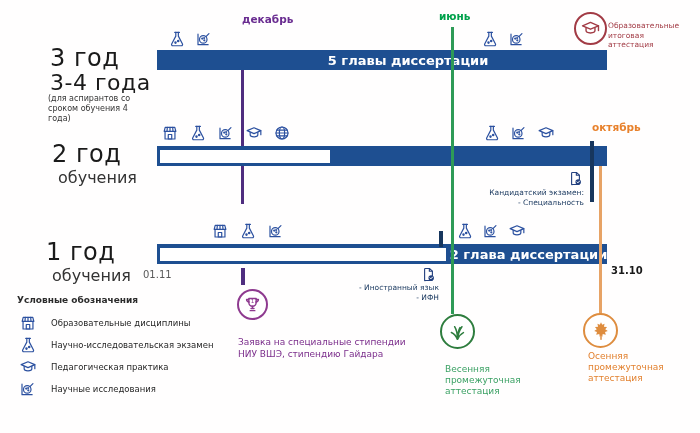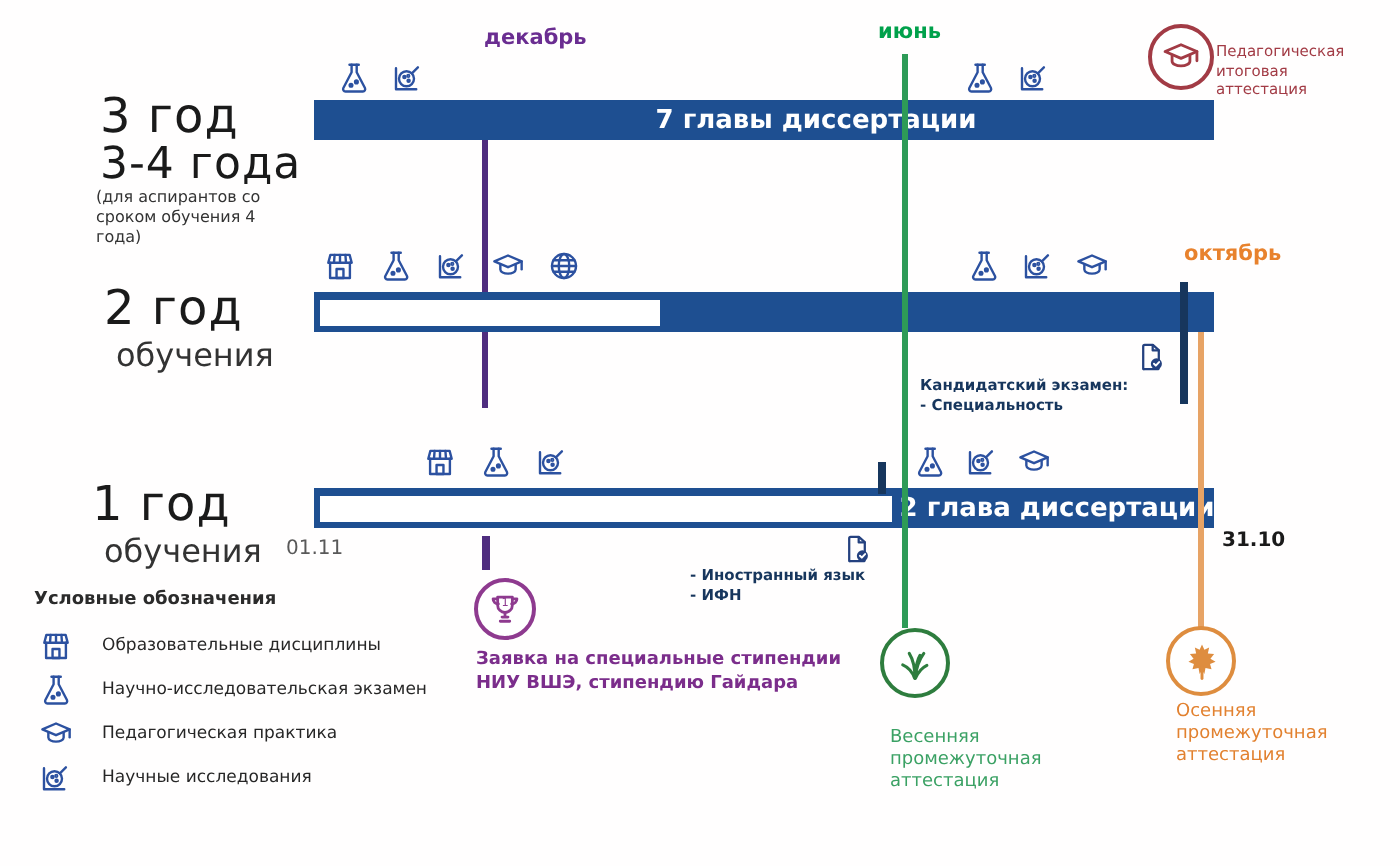--- a/index.html
+++ b/index.html
@@ -44,26 +44,26 @@
   .badge.red{color:#A23B45;width:33px;height:33px;}
   .badge.trophy{color:#8E3A8F;width:31px;height:31px;}
   .badge.green{color:#2E7D3E;width:35px;height:35px;}
   .badge.orange{color:#DE8D3F;width:35px;height:35px;}
   .badge.red .icon{width:21px;height:21px;}
   .badge.trophy .icon{width:21px;height:21px;}
   .badge.green .icon{width:23px;height:23px;}
   .badge.orange .icon{width:22px;height:22px;}
   
   .ann{font-size:7.5px;line-height:9.5px;z-index:5;}
-  .ann.right{font-weight:bold;}
+  .ann.right{text-align:right;}
   .ann.navy{color:#17365D;}
   .ann.red{color:#A23B45;}
   .ann.green{color:#3BA164;font-size:9px;line-height:11px;}
   .ann.orange{color:#E2812F;font-size:9px;line-height:11px;}
-  .ann.stipend{color:#7B2D8B;font-size:9px;line-height:12px;font-weight:bold;}
+  .ann.stipend{color:#7B2D8B;font-size:9px;line-height:12px;font-weight:normal;margin-top:12px;}
   .date{font-size:10px;z-index:5;}
   .date.start{color:#595959;}
   .date.end{color:#1a1a1a;font-weight:bold;}
   
   .legend-title{font-size:9px;font-weight:bold;color:#2b2b2b;}
   .legend-item{display:flex;align-items:center;gap:14px;height:20px;}
   .legend-item .label{font-size:8.5px;color:#262626;}
 </style>
 </head>
 <body>
@@ -118,21 +118,21 @@
           <path d="M4 5.5v14h13.5"></path>
           <circle cx="11" cy="12.5" r="5"></circle>
           <path d="M14.6 8.9 18.6 4.9"></path>
           <circle cx="9.6" cy="11.4" r=".7"></circle>
           <circle cx="12.4" cy="13.8" r=".7"></circle>
           <circle cx="12.2" cy="10.6" r=".6"></circle>
         </svg>
       </span>
     </div>
   <div class="abs bar" style="top:50px;"></div>
-  <div class="abs bar-label" style="left:157px;width:450px;top:50px;padding-left:52px;box-sizing:border-box;">7 главы диссертации</div>
+  <div class="abs bar-label" style="left:157px;width:450px;top:50px;padding-left:52px;box-sizing:border-box;">5 главы диссертации</div>
 
   <div class="abs year-title" style="left:52px;top:140px;">2 год</div>
   <div class="abs year-sub" style="left:58px;top:168px;">обучения</div>
   <div class="abs icon-group" style="left:161px;top:124px;gap:10px;">
       <span class="icon">
         <svg viewBox="0 0 24 24" fill="none" stroke="currentColor" stroke-width="1.6" stroke-linecap="round" stroke-linejoin="round">
           <path d="M4.2 9.8 5.6 4.6h12.8l1.4 5.2Z"></path>
           <path d="M8.4 4.6 8 9.8M12 4.6v5.2M15.6 4.6l.4 5.2"></path>
           <path d="M5.4 9.8V20h13.2V9.8"></path>
           <rect x="9.7" y="14" width="4.6" height="6"></rect>
@@ -268,21 +268,21 @@
   <div class="abs badge red" style="left:574px;top:12px;">
     <span class="icon">
         <svg viewBox="0 0 24 24" fill="none" stroke="currentColor" stroke-width="1.6" stroke-linecap="round" stroke-linejoin="round">
           <path d="M12 5 2.9 8.9 12 12.8l9.1-3.9L12 5Z"></path>
           <path d="M6.9 11v3.4c0 1.5 2.3 2.7 5.1 2.7s5.1-1.2 5.1-2.7V11"></path>
           <path d="M21.1 8.9v5.3"></path>
         </svg>
       </span>
   </div>
   <div class="abs ann red" style="left:608px;top:21px;">
-    <div>Педагогическая</div>
+    <div>Образовательные</div>
     <div>итоговая</div>
     <div>аттестация</div>
   </div>
 
   <div class="abs doc icon" style="left:567px;top:169px;">
       <svg viewBox="0 0 24 24" fill="none" stroke="currentColor" stroke-width="1.6" stroke-linecap="round" stroke-linejoin="round">
         <path d="M6.5 20.5V4.5a1 1 0 0 1 1-1h5.8L17.5 7.2v12.3a1 1 0 0 1-1 1h-9a1 1 0 0 1-1-.0Z"></path>
         <path d="M13.2 3.6v3.8h4.2"></path>
         <circle cx="15.8" cy="16.8" r="3.9" fill="currentColor" stroke="none"></circle>
         <path d="m14.1 16.8 1.3 1.3 2.3-2.5" stroke="#fff" stroke-width="1.4"></path>

